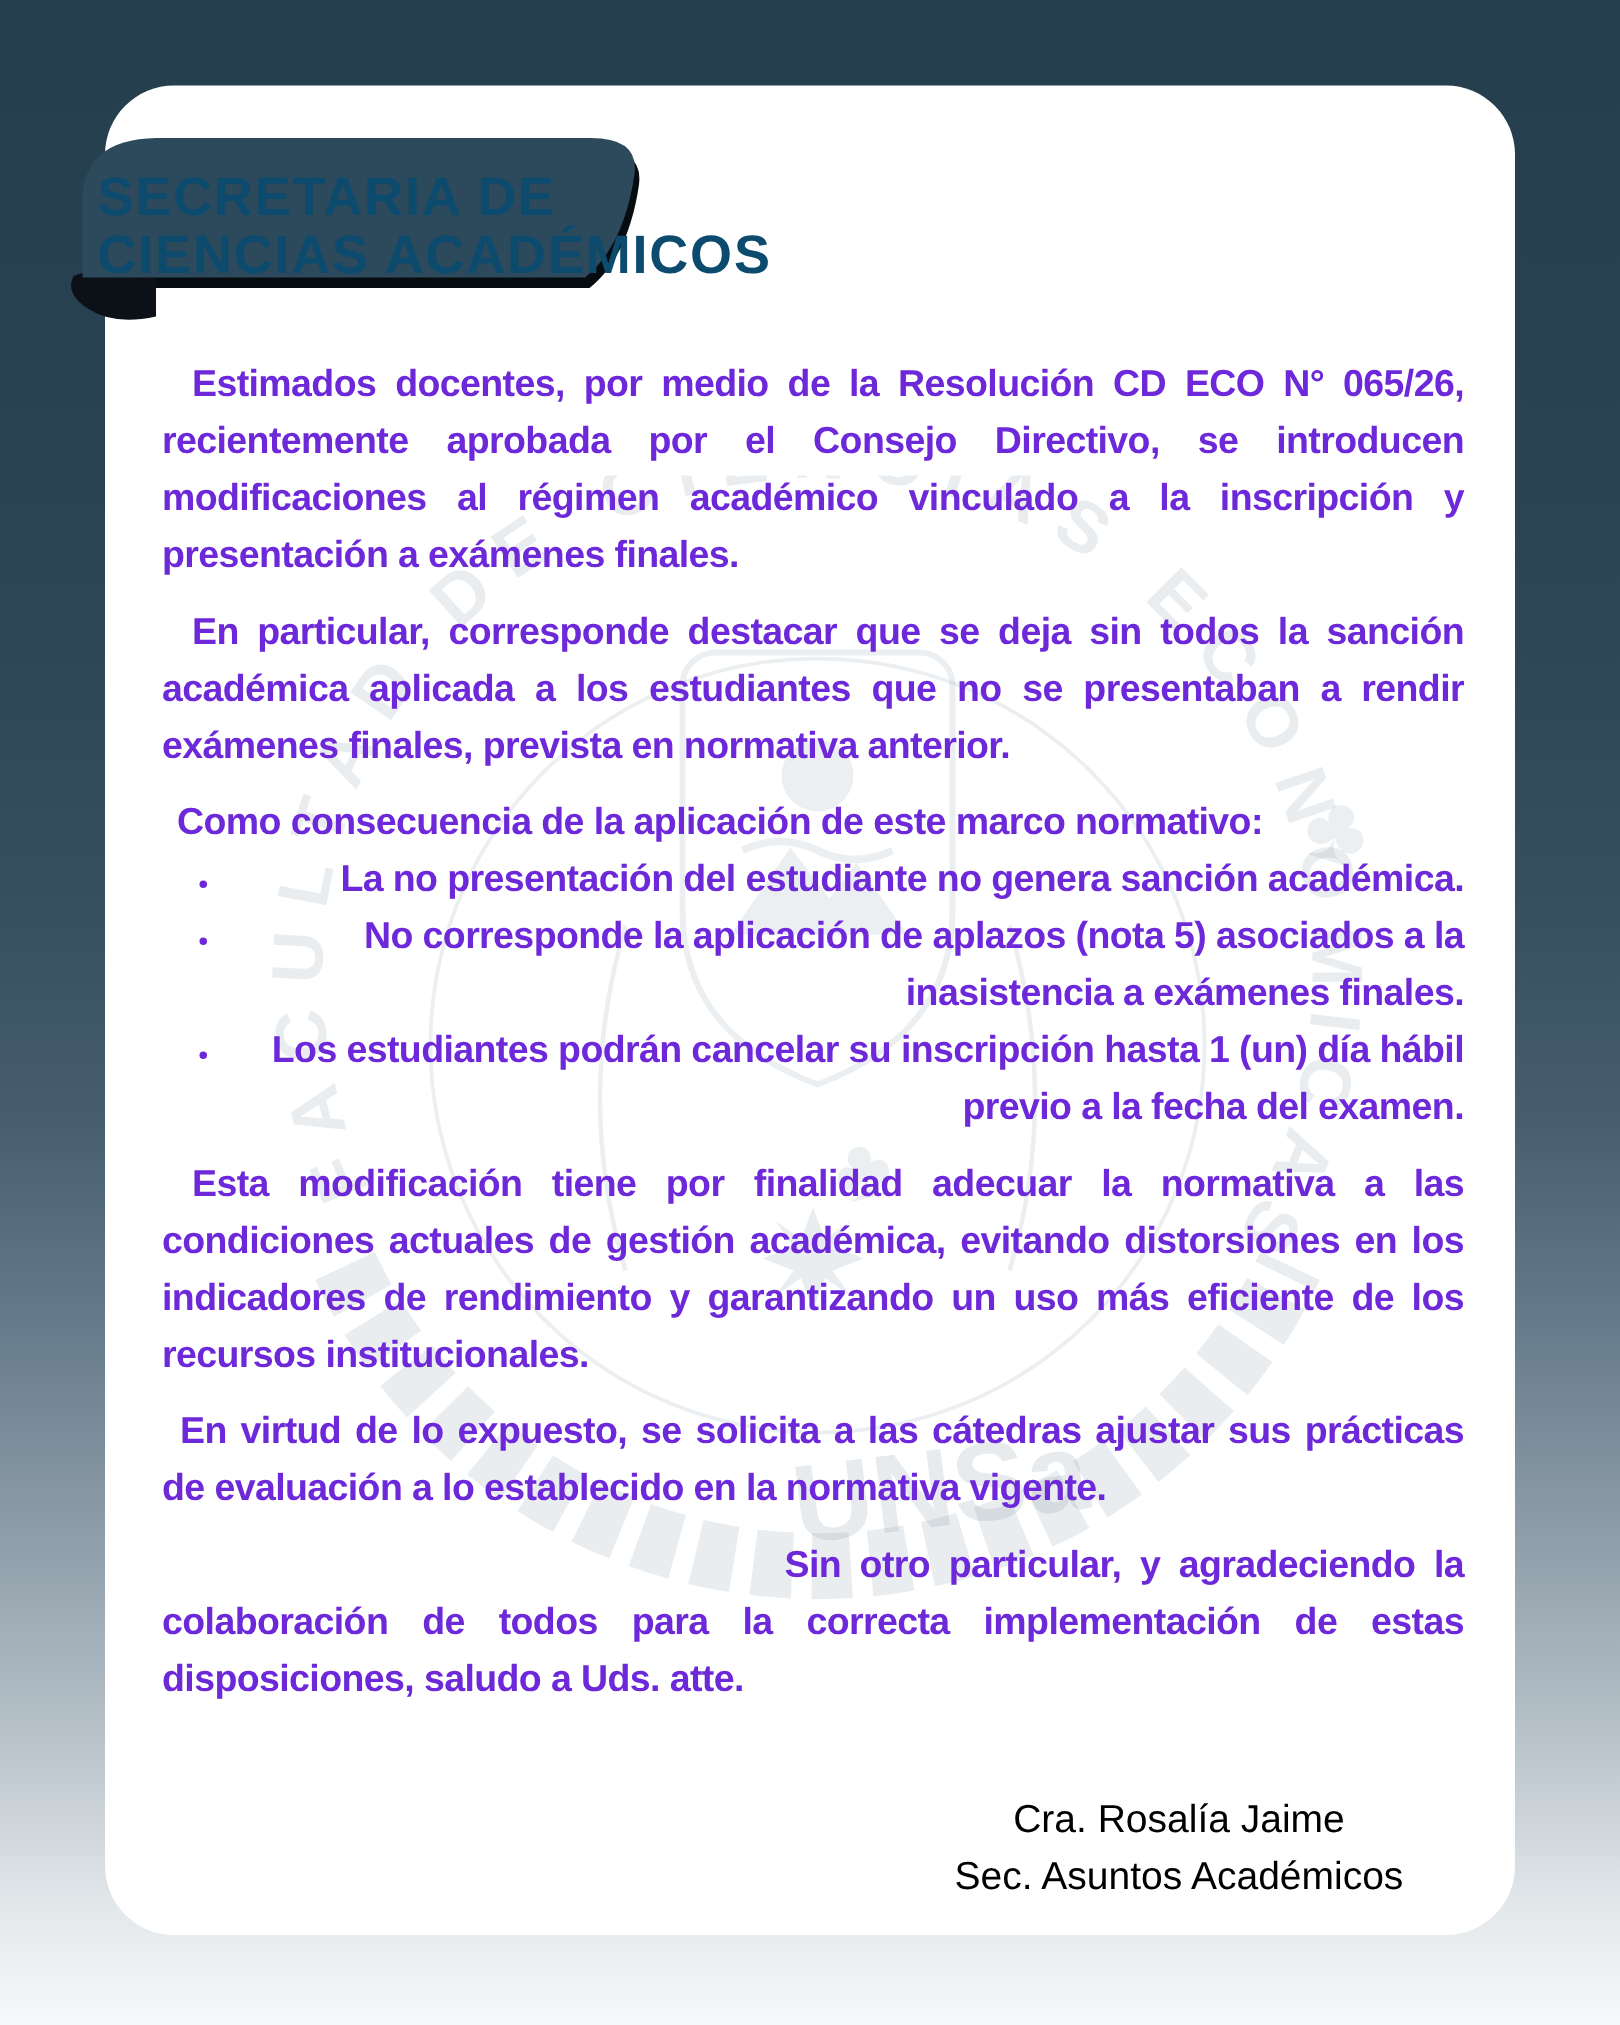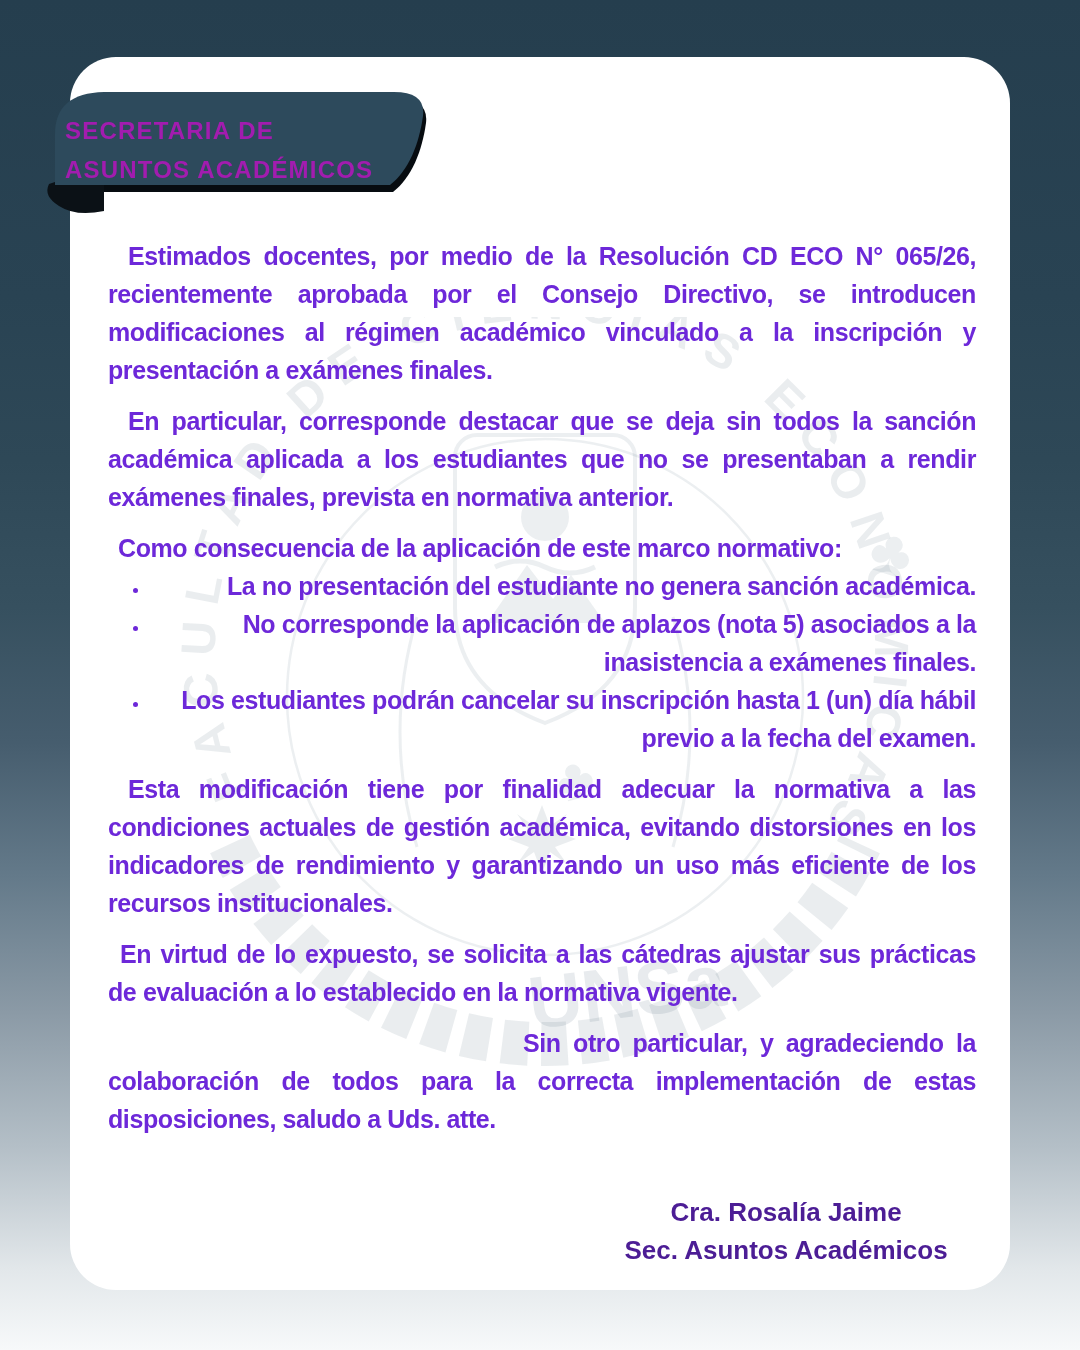--- a/index.html
+++ b/index.html
@@ -60,38 +60,38 @@
     padding-left: 2px;
   }
   ul.bullets li::marker { font-size: 0.72em; }
 
   
   .signature {
     position: absolute;
     top: 1136px; right: 32px;
     width: 384px;
     text-align: center;
-    color: #4c1d95;
+    color: #000000;
     font-size: 26px;
     line-height: 38px;
-    font-weight: 700;
+    font-weight: 400;
   }
 
   
   .ribbon {
     position: absolute;
     left: 38px; top: 86px;
     width: 402px; height: 140px;
   }
   .ribbon svg { position: absolute; left: 0; top: 0; }
   .ribbon-text {
     position: absolute;
     left: 27px; top: 25px;
-    color: #a21caf;
-    font-size: 24px;
+    color: #0c4a6e;
+    font-size: 36px;
     line-height: 39px;
     font-weight: 700;
     letter-spacing: 1.2px;
     white-space: nowrap;
   }
 </style>
 </head>
 <body>
 
 <div class="page">
@@ -161,17 +161,17 @@
     <svg viewBox="0 0 402 140" width="402" height="140">
 
       <path transform="translate(3,7)" fill="#070c10" d="M 17 99 L 17 48 Q 17 7 66 6 L 356 6 Q 388 6 385 30 C 381 58 371 84 352 99 Z"></path>
 
       <path fill="#0b1116" d="M 17 96 L 66 96 L 66 125 Q 38 131 21 120 Q 5 110 11 98 Z"></path>
 
       <path fill="#2d4a5c" d="M 17 99 L 17 48 Q 17 7 66 6 L 356 6 Q 388 6 385 30 C 381 58 371 84 352 99 Z"></path>
     </svg>
     <div class="ribbon-text">
       <div>SECRETARIA DE</div>
-      <div>ASUNTOS ACADÉMICOS</div>
+      <div>CIENCIAS ACADÉMICOS</div>
     </div>
   </div>
 
 </div>
 
 </body></html>

